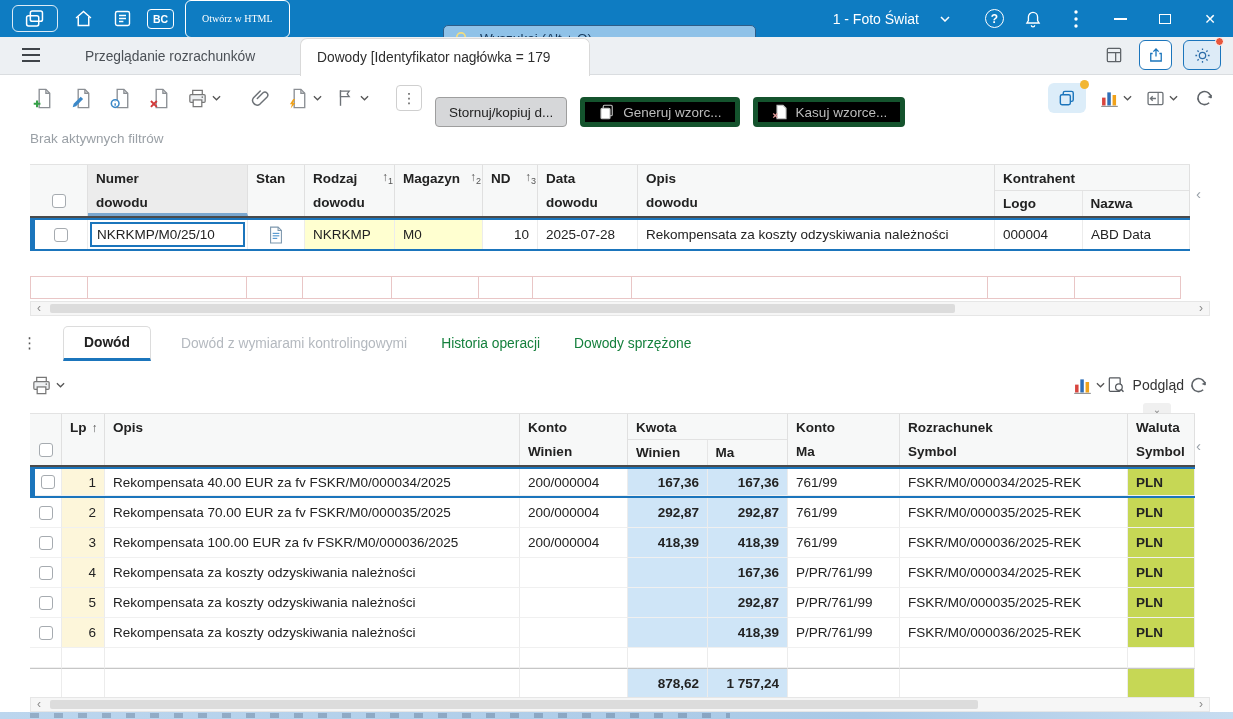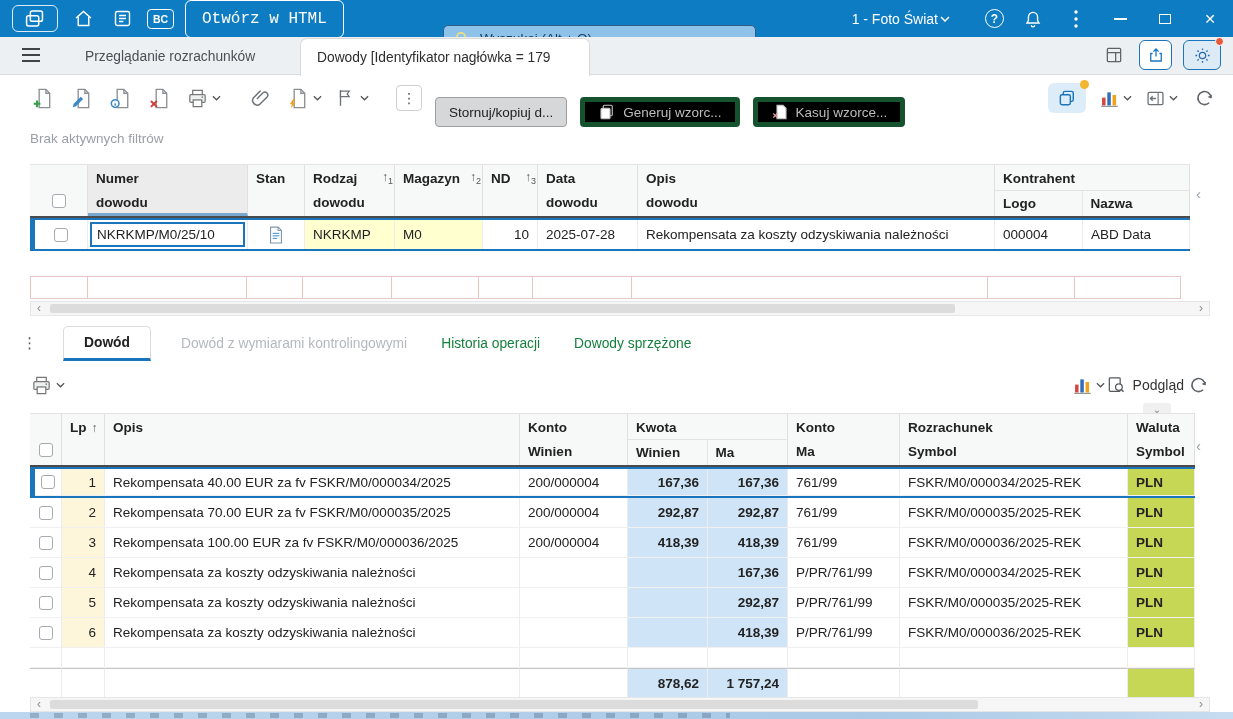--- a/index.html
+++ b/index.html
@@ -7,25 +7,25 @@
   body{font-family:"Liberation Sans",sans-serif;}
   #app{position:relative;width:1233px;height:719px;background:#fff;overflow:hidden;color:#222;font-size:13.5px;
        --blue:#0e7cc2;--accent:#1b75bc;--kwota:#cfe5f7;--green:#c6d755;--lp:#fdf6da;--yellow:#ffffd0;}
 
   
   .titlebar{position:absolute;top:0;left:0;right:0;height:37px;background:var(--blue);display:flex;align-items:center;}
   .tb-left{display:flex;align-items:center;gap:11px;padding-left:12px;}
   .logo-btn{width:46px;height:27px;border:1.5px solid rgba(255,255,255,.85);border-radius:6px;display:flex;align-items:center;justify-content:center;cursor:pointer;}
   .tb-ic{width:28px;height:28px;display:flex;align-items:center;justify-content:center;cursor:pointer;}
   .bc-badge{min-width:27px;height:20px;border:1.5px solid #fff;border-radius:4px;color:#fff;font-size:10.5px;font-weight:bold;display:flex;align-items:center;justify-content:center;padding:0 4px;cursor:pointer;}
-  .open-html{height:38px;border:1.5px solid #fff;border-radius:6px;background:transparent;color:#fff;font-size:16px;padding:0 16px;font-family:Liberation Mono, monospace;cursor:pointer;white-space:nowrap;}
+  .open-html{height:38px;border:1.5px solid #fff;border-radius:6px;background:transparent;color:#fff;font-size:10px;padding:0 16px;font-family:Liberation Serif, serif;cursor:pointer;white-space:nowrap;}
   .search{position:absolute;left:443px;top:5px;width:313px;height:26px;background:#8fc2e8;border:1px solid #2e5d88;border-radius:5px;display:flex;align-items:center;gap:9px;padding:0 10px;cursor:text;margin-top:20px;}
   .search-ph{color:#16395c;}
   .tb-right{position:absolute;right:8px;top:0;height:37px;display:flex;align-items:center;gap:15px;color:#fff;}
-  .company{display:flex;align-items:center;gap:2px;font-size:14px;cursor:pointer;margin-right:20px;white-space:nowrap;}
+  .company{display:flex;align-items:center;gap:21px;font-size:14px;cursor:pointer;margin-right:20px;white-space:nowrap;}
   .help-circle{width:19px;height:19px;border:1.5px solid #fff;border-radius:50%;display:flex;align-items:center;justify-content:center;font-size:12px;font-weight:bold;cursor:pointer;}
   .wbtn{width:30px;height:28px;display:flex;align-items:center;justify-content:center;cursor:pointer;}
   .win-min{width:13px;height:2px;background:#fff;display:block;}
   .win-max{width:12px;height:10px;border:1.5px solid #fff;display:block;}
   .win-close{font-size:14px;color:#fff;}
 
   
   .tabbar{position:absolute;top:37px;left:0;right:0;height:38px;background:#edf0f3;border-bottom:1px solid #dadde0;}
   .hamburger{position:absolute;left:21px;top:10px;cursor:pointer;}
   .tab-prev{position:absolute;left:85px;top:0;height:38px;display:flex;align-items:center;color:#4b5056;font-size:13.8px;cursor:pointer;}

